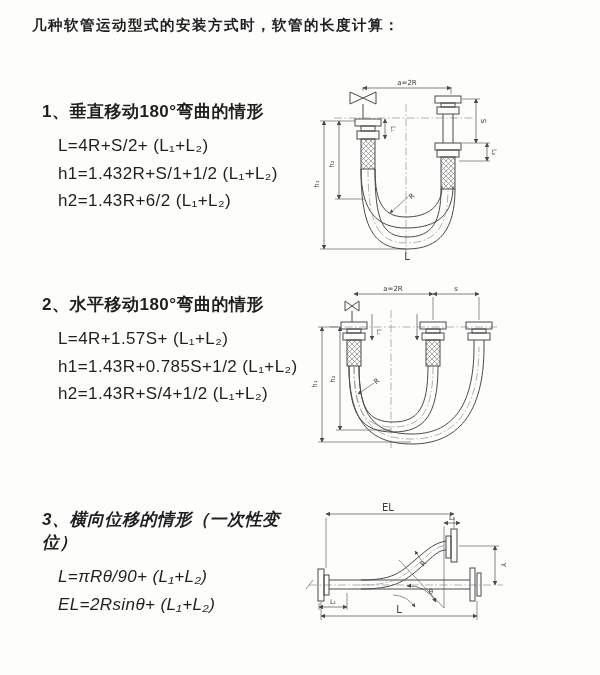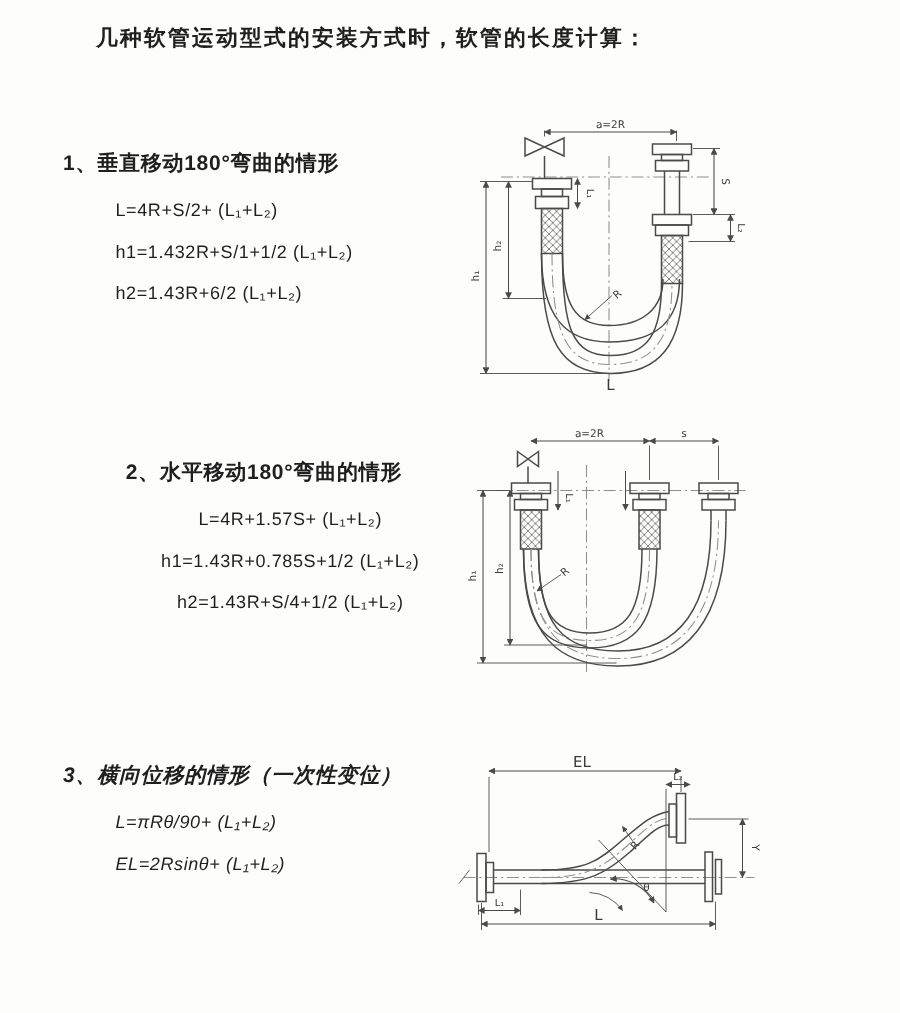--- a/index.html
+++ b/index.html
@@ -3,27 +3,27 @@
 <meta charset="utf-8">
 <style>
   html,body{margin:0;padding:0;}
   body{
     width:600px;height:675px;position:relative;overflow:hidden;
     background:#fdfdfc;color:#1f1f1f;
     font-family:"Liberation Sans","DejaVu Sans",sans-serif;
   }
   .title{
     position:absolute;left:32px;top:16px;
-    font-size:14.5px;font-weight:bold;letter-spacing:1.5px;margin-left:32px;
+    font-size:14.5px;font-weight:bold;letter-spacing:1.5px;
   }
   .sec{position:absolute;left:42px;width:268px;}
-  .sec .hd{font-size:14px;font-weight:bold;letter-spacing:0.5px;margin:0 0 9px 0;}
+  .sec .hd{font-size:17px;font-weight:bold;letter-spacing:0.5px;margin:0 0 9px 0;}
   .sec .formula{
-    font-size:12px;letter-spacing:0.4px;
-    margin-left:35px;line-height:27.5px;white-space:nowrap;
+    font-size:17px;letter-spacing:0.4px;
+    margin-left:16px;line-height:27.5px;white-space:nowrap;
   }
   .fig{position:absolute;text-align:right;}
   svg{display:block;overflow:visible;}
   svg text{font-family:"DejaVu Sans",sans-serif;fill:#3a3a3a;}
   .ln{stroke:#4a4a4a;stroke-width:1;fill:none;}
   .thin{stroke:#4a4a4a;stroke-width:0.6;fill:none;}
   .cl{stroke:#8f8f8f;stroke-width:0.7;fill:none;stroke-dasharray:8 2.5 1.5 2.5;}
   .dim{stroke:#4a4a4a;stroke-width:0.7;fill:none;
        marker-start:url(#ar);marker-end:url(#ar);}
   .dime{stroke:#4a4a4a;stroke-width:0.7;fill:none;marker-end:url(#ar);}
@@ -112,21 +112,21 @@
     <text class="dl" x="28" y="88" text-anchor="middle" transform="rotate(-90,28,88)">h₂</text>
 
     <path class="thin" d="M84,137 L102,121" marker-start="url(#ar)"></path>
     <text class="dl" x="107" y="122" text-anchor="middle" transform="rotate(-40,107,122)">R</text>
 
     <text class="dl-b" x="101" y="184" text-anchor="middle">L</text>
   </g>
 </svg>
 </div>
 
-<div class="sec" style="top:306px;text-align:center;">
+<div class="sec" style="top:293px;">
   <div class="hd">2、水平移动180°弯曲的情形</div>
   <div class="formula">L=4R+1.57S+ (L₁+L₂)</div>
   <div class="formula">h1=1.43R+0.785S+1/2 (L₁+L₂)</div>
   <div class="formula">h2=1.43R+S/4+1/2 (L₁+L₂)</div>
 </div>
 
 <div class="fig" style="left:312px;top:284px;">
 <svg width="285" height="170" viewBox="0 0 285 170">
   <g>
     <path class="cl" d="M18,43 H185"></path>

